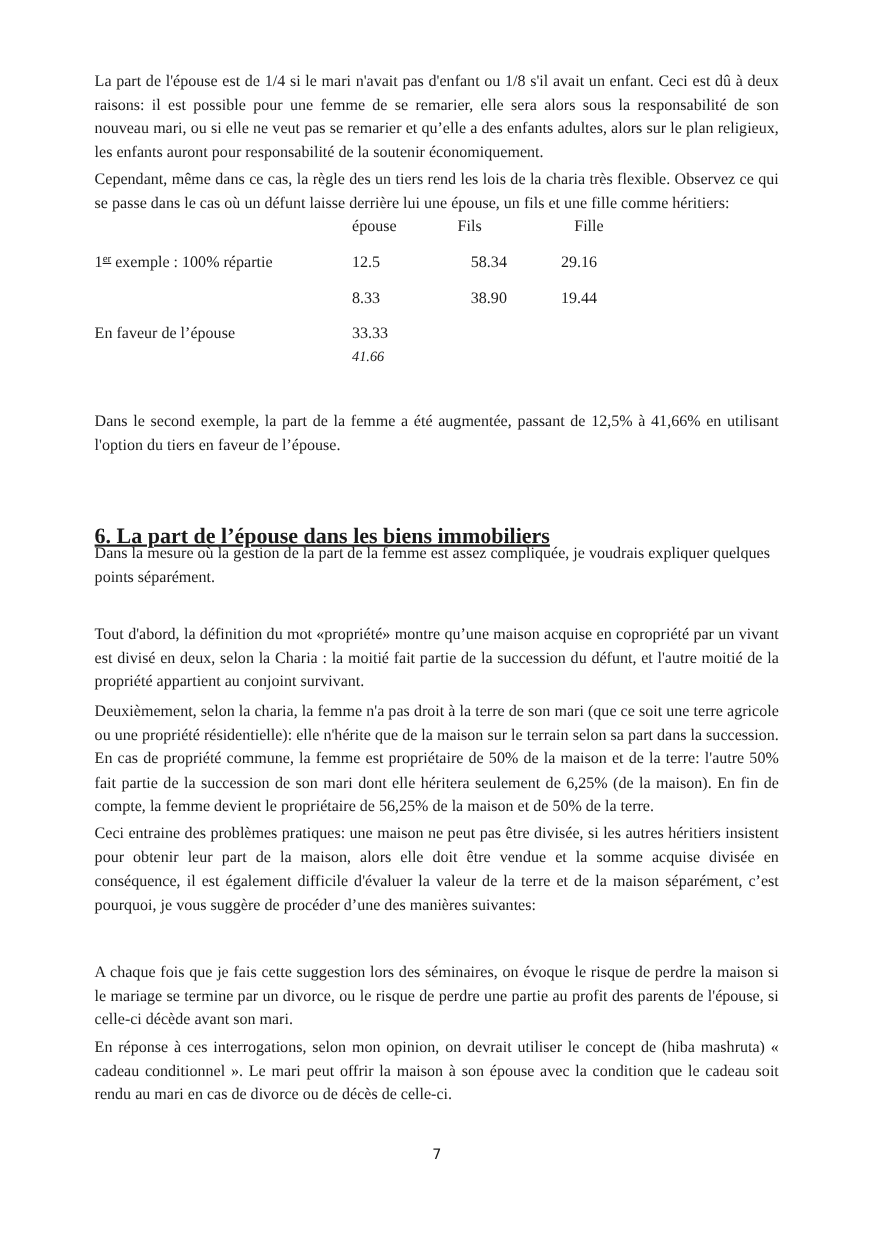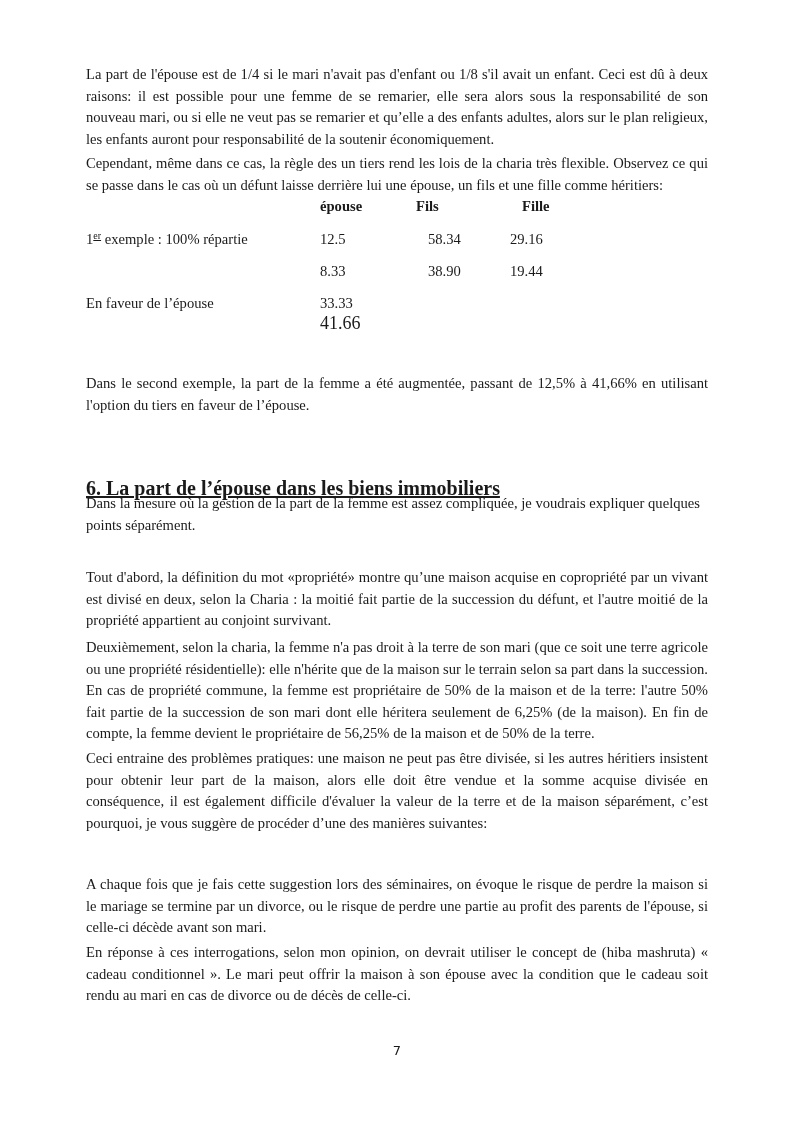--- a/index.html
+++ b/index.html
@@ -27,36 +27,36 @@
       position: absolute;
       left: 86px;
       width: 622px;
       margin: 0;
       text-align: justify;
     }
     .p.left { text-align: left; }
     .tbl-head {
       position: absolute;
       top: 196px;
-      font-weight: bold;
+      font-weight: normal;
     }
     .tbl-row {
       position: absolute;
       left: 86px;
       width: 540px;
       height: 22px;
     }
     .tbl-row span { position: absolute; top: 0; white-space: nowrap; }
     .c0 { left: 0; }
     .c1 { left: 234px; }
     .c2 { left: 330px; margin-left: 12px; }
     .c3 { left: 424px; }
     sup { font-size: 10px; line-height: 0; vertical-align: 5px; text-decoration: underline; }
     .u { }
-    .small { font-size: 18px; }
+    .small { font-size: 13px; font-style: italic; }
     .heading {
       position: absolute;
       left: 86px;
       top: 461px;
       font-weight: bold;
       font-size: 20px;
       text-decoration: underline;
     }
     .page-number {
       position: absolute;

